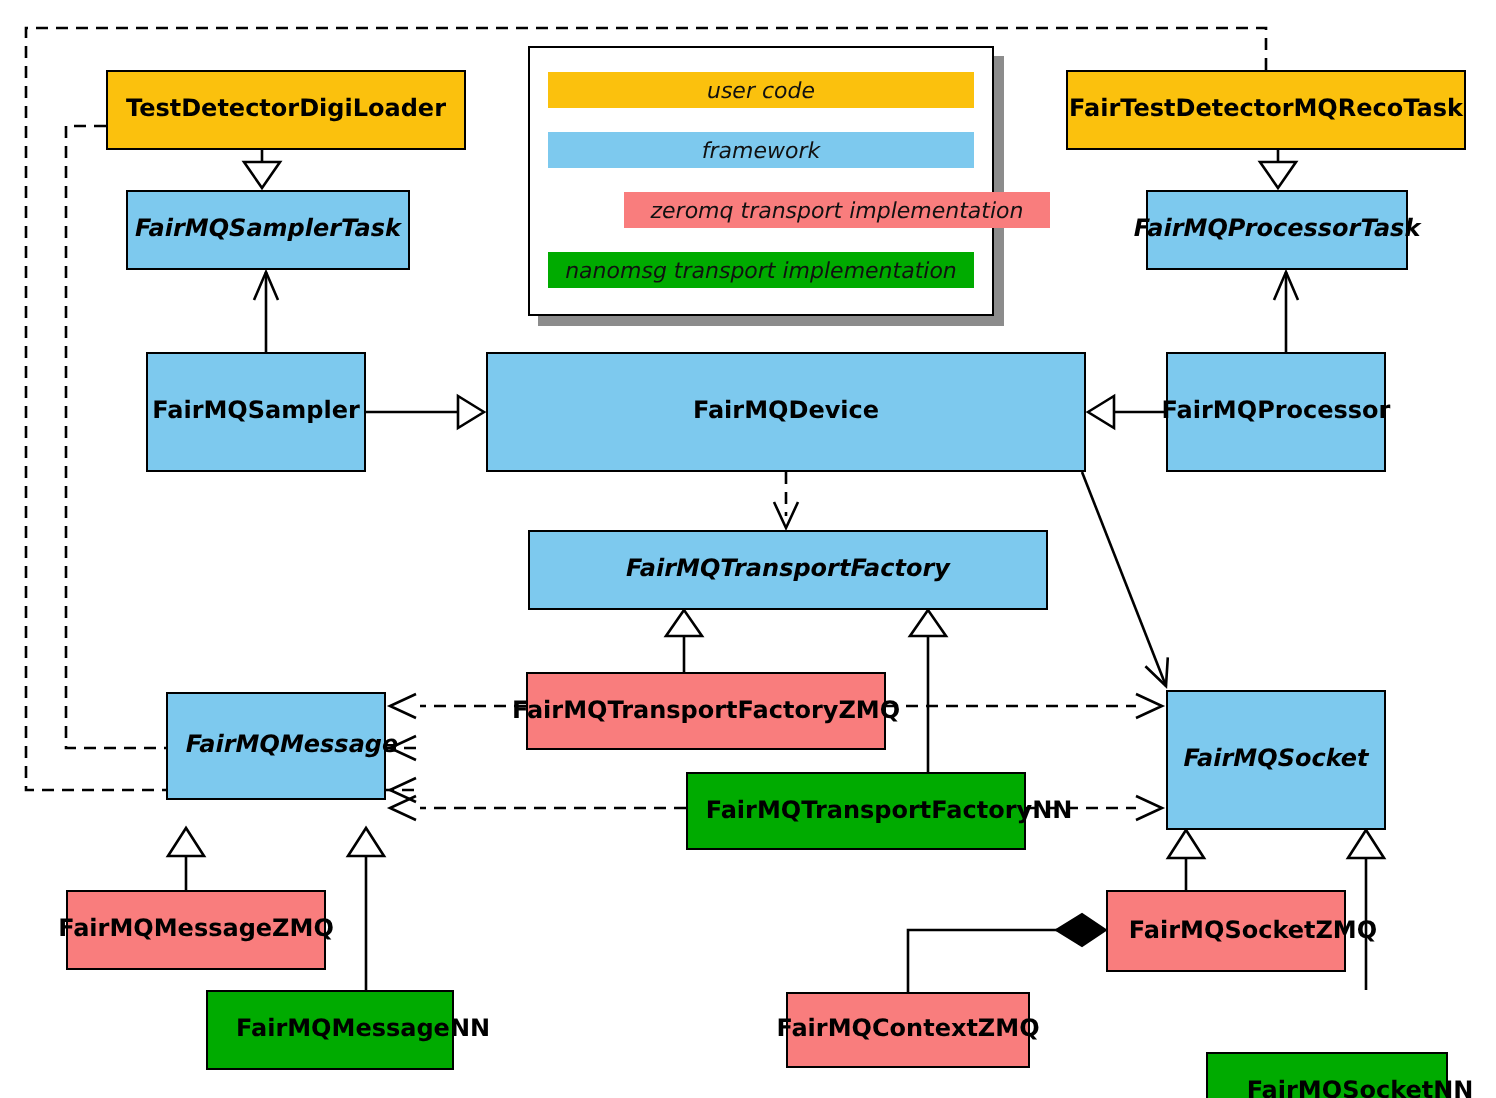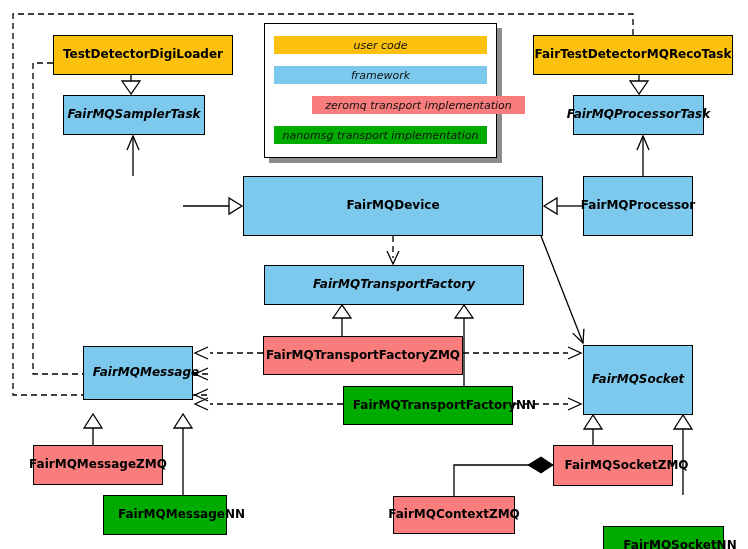--- a/index.html
+++ b/index.html
@@ -161,31 +161,34 @@
       <span>FairTestDetectorMQRecoTask</span>
     </div>
 
   <div class="node t-frame abstract" style="left:63px;top:95px;width:142px;height:40px;">
       <span>FairMQSamplerTask</span>
     </div>
   <div class="node t-frame abstract" style="left:573px;top:95px;width:131px;height:40px;">
       <span>FairMQProcessorTask</span>
     </div>
 
+  <div class="node t-frame" style="left:73px;top:176px;width:110px;height:60px;">
+      <span>FairMQSampler</span>
+    </div>
   <div class="node t-frame" style="left:243px;top:176px;width:300px;height:60px;">
       <span>FairMQDevice</span>
     </div>
   <div class="node t-frame" style="left:583px;top:176px;width:110px;height:60px;">
       <span>FairMQProcessor</span>
     </div>
 
   <div class="node t-frame abstract" style="left:264px;top:265px;width:260px;height:40px;">
       <span>FairMQTransportFactory</span>
     </div>
-  <div class="node t-zmq" style="left:263px;top:336px;width:200px;height:39px;">
+  <div class="node t-zmq" style="left:263px;top:336px;width:180px;height:39px;">
       <span>FairMQTransportFactoryZMQ</span>
     </div>
   <div class="node t-nn" style="left:343px;top:386px;width:170px;height:39px;">
       <span>FairMQTransportFactoryNN</span>
     </div>
 
   <div class="node t-frame abstract" style="left:83px;top:346px;width:110px;height:54px;padding-left:16px;">
       <span>FairMQMessage</span>
     </div>
   <div class="node t-frame abstract" style="left:583px;top:345px;width:110px;height:70px;">

